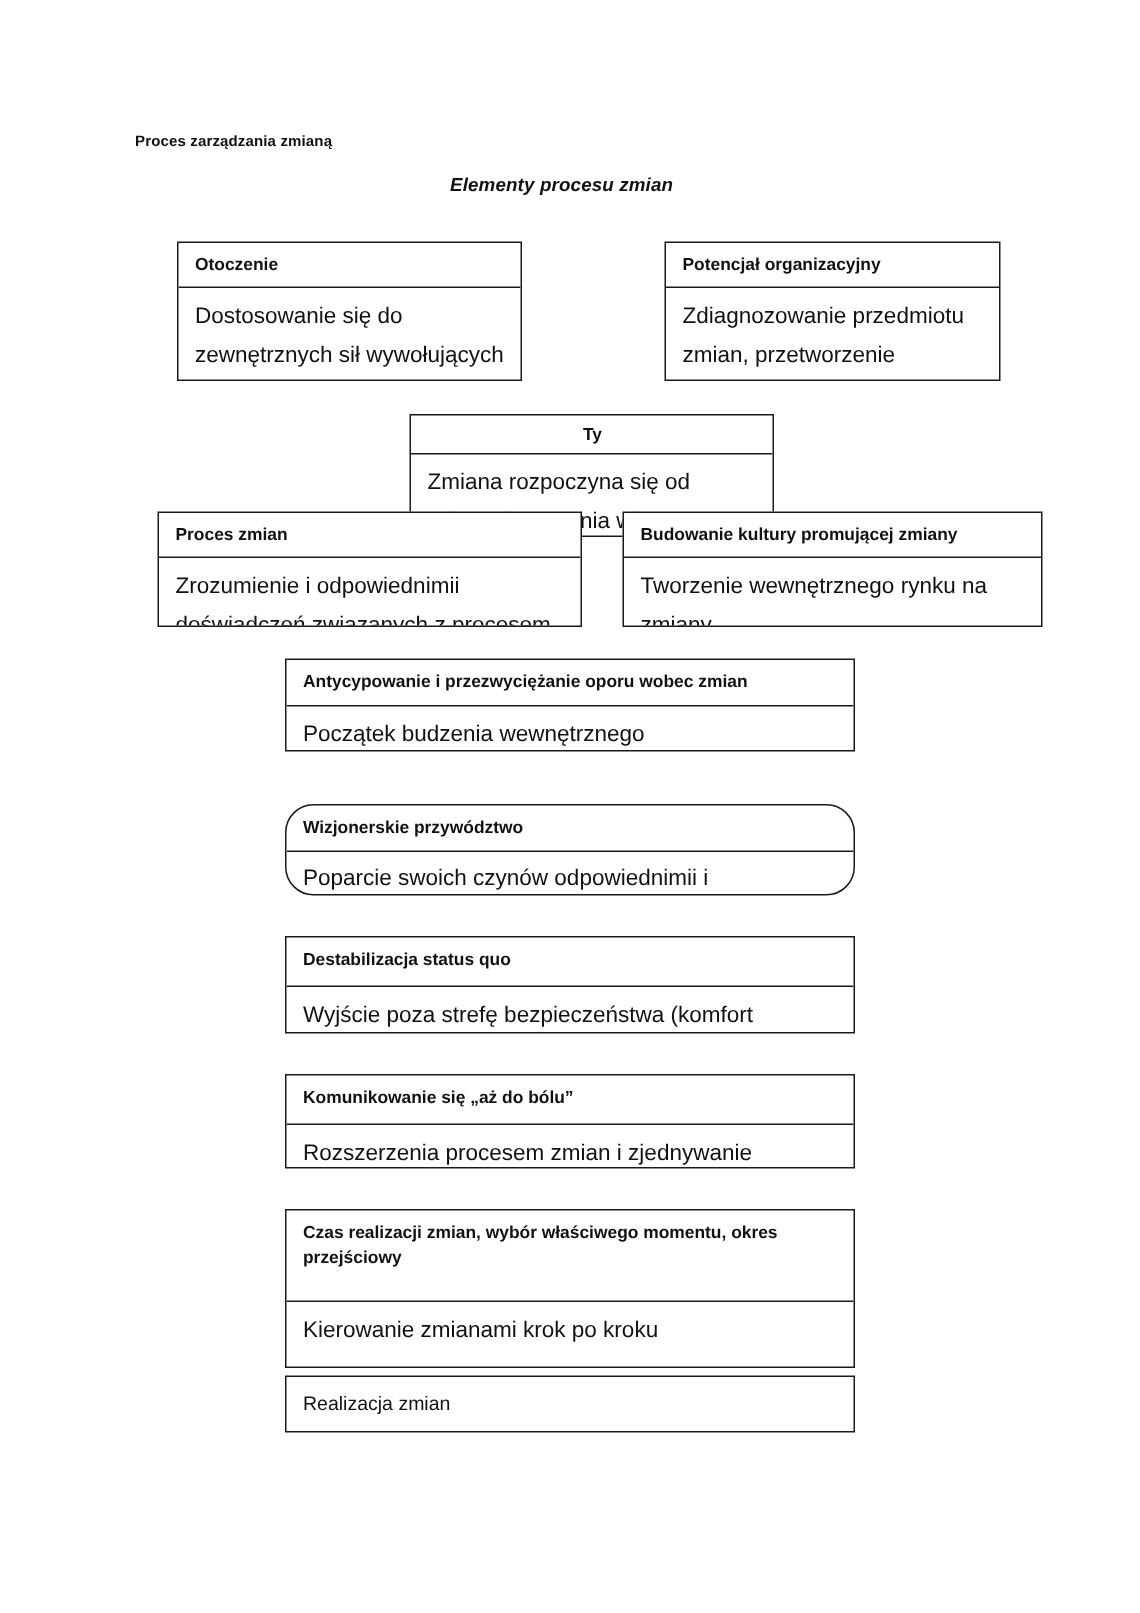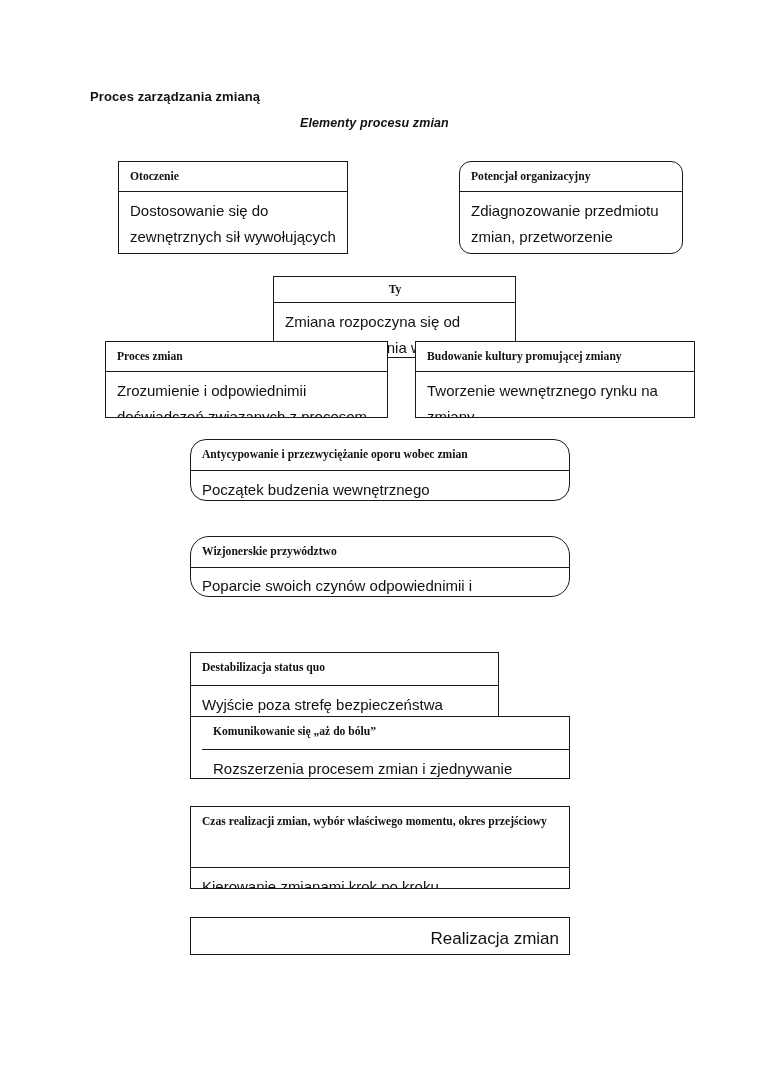--- a/index.html
+++ b/index.html
@@ -22,21 +22,21 @@
     width: 760px;
     height: 1075px;
     background: #ffffff;
   }
 
   
   .doc-title {
     position: absolute;
     left: 90px;
     top: 89px;
-    font-size: 13px;
+    font-size: 10px;
     font-weight: bold;
     letter-spacing: 0.1px;
     white-space: nowrap;
   }
   .doc-subtitle {
     position: absolute;
     left: 300px;
     top: 116px;
     font-size: 12.5px;
     font-weight: bold;
@@ -53,71 +53,69 @@
     background: #ffffff;
     overflow: hidden;
   }
   .box-head {
     box-sizing: border-box;
     border-bottom: 1.6px solid #1a1a1a;
     font-weight: bold;
     font-size: 11.6px;
     padding: 7px 10px 7px 11px;
     line-height: 1.45;
-    font-family: Liberation Serif, serif;
   }
   .box-head.center {
     text-align: center;
   }
   .box-body {
     box-sizing: border-box;
     font-size: 15px;
     line-height: 1.72;
     padding: 6px 10px 6px 11px;
   }
   .box-solo {
     box-sizing: border-box;
-    font-size: 17px;
+    font-size: 13px;
     font-weight: normal;
     padding: 9px 10px 9px 11px;
     line-height: 1.45;
-    text-align: right;
   }
 
   
   #box-otoczenie   { left: 118px; top: 161px;  width: 230px; height: 93px; }
   #box-otoczenie .box-head { height: 30px; }
 
-  #box-potencjal   { left: 459px; top: 161px;  width: 224px; height: 93px; border-radius: 12px; }
+  #box-potencjal   { left: 443px; top: 161px;  width: 224px; height: 93px; }
   #box-potencjal .box-head { height: 30px; }
 
   #box-ty          { left: 273px; top: 276px;  width: 243px; height: 82px; z-index: 5; }
   #box-ty .box-head { height: 26px; padding-top: 5px; }
 
   #box-proces      { left: 105px; top: 341px;  width: 283px; height: 77px; z-index: 6; }
   #box-proces .box-head { height: 30px; }
 
   #box-budowanie   { left: 387px; top: 341px;  width: 280px; height: 77px; z-index: 6; margin-left: 28px; }
   #box-budowanie .box-head { height: 30px; }
 
   
-  #box-antycypowanie { left: 190px; top: 439px; width: 380px; height: 62px; border-radius: 16px; }
+  #box-antycypowanie { left: 190px; top: 439px; width: 380px; height: 62px; }
   #box-antycypowanie .box-head { height: 31px; }
 
   #box-wizjonerskie  { left: 190px; top: 536px; width: 380px; height: 61px; border-radius: 19px; }
   #box-wizjonerskie .box-head { height: 31px; }
   #box-wizjonerskie .box-body { padding-top: 5px; }
 
-  #box-destabilizacja { left: 190px; top: 652px; width: 309px; height: 65px; }
+  #box-destabilizacja { left: 190px; top: 624px; width: 380px; height: 65px; }
   #box-destabilizacja .box-head { height: 33px; }
 
-  #box-komunikowanie  { left: 190px; top: 716px; width: 380px; height: 63px; padding-left: 11px; }
+  #box-komunikowanie  { left: 190px; top: 716px; width: 380px; height: 63px; }
   #box-komunikowanie .box-head { height: 33px; }
 
-  #box-czas           { left: 190px; top: 806px; width: 380px; height: 83px; }
+  #box-czas           { left: 190px; top: 806px; width: 380px; height: 106px; }
   #box-czas .box-head { height: 61px; }
 
   #box-realizacja     { left: 190px; top: 917px; width: 380px; height: 38px; }
 </style>
 </head>
 <body>
 
 <div class="page">
 
   <div class="doc-title">Proces zarządzania zmianą</div>

